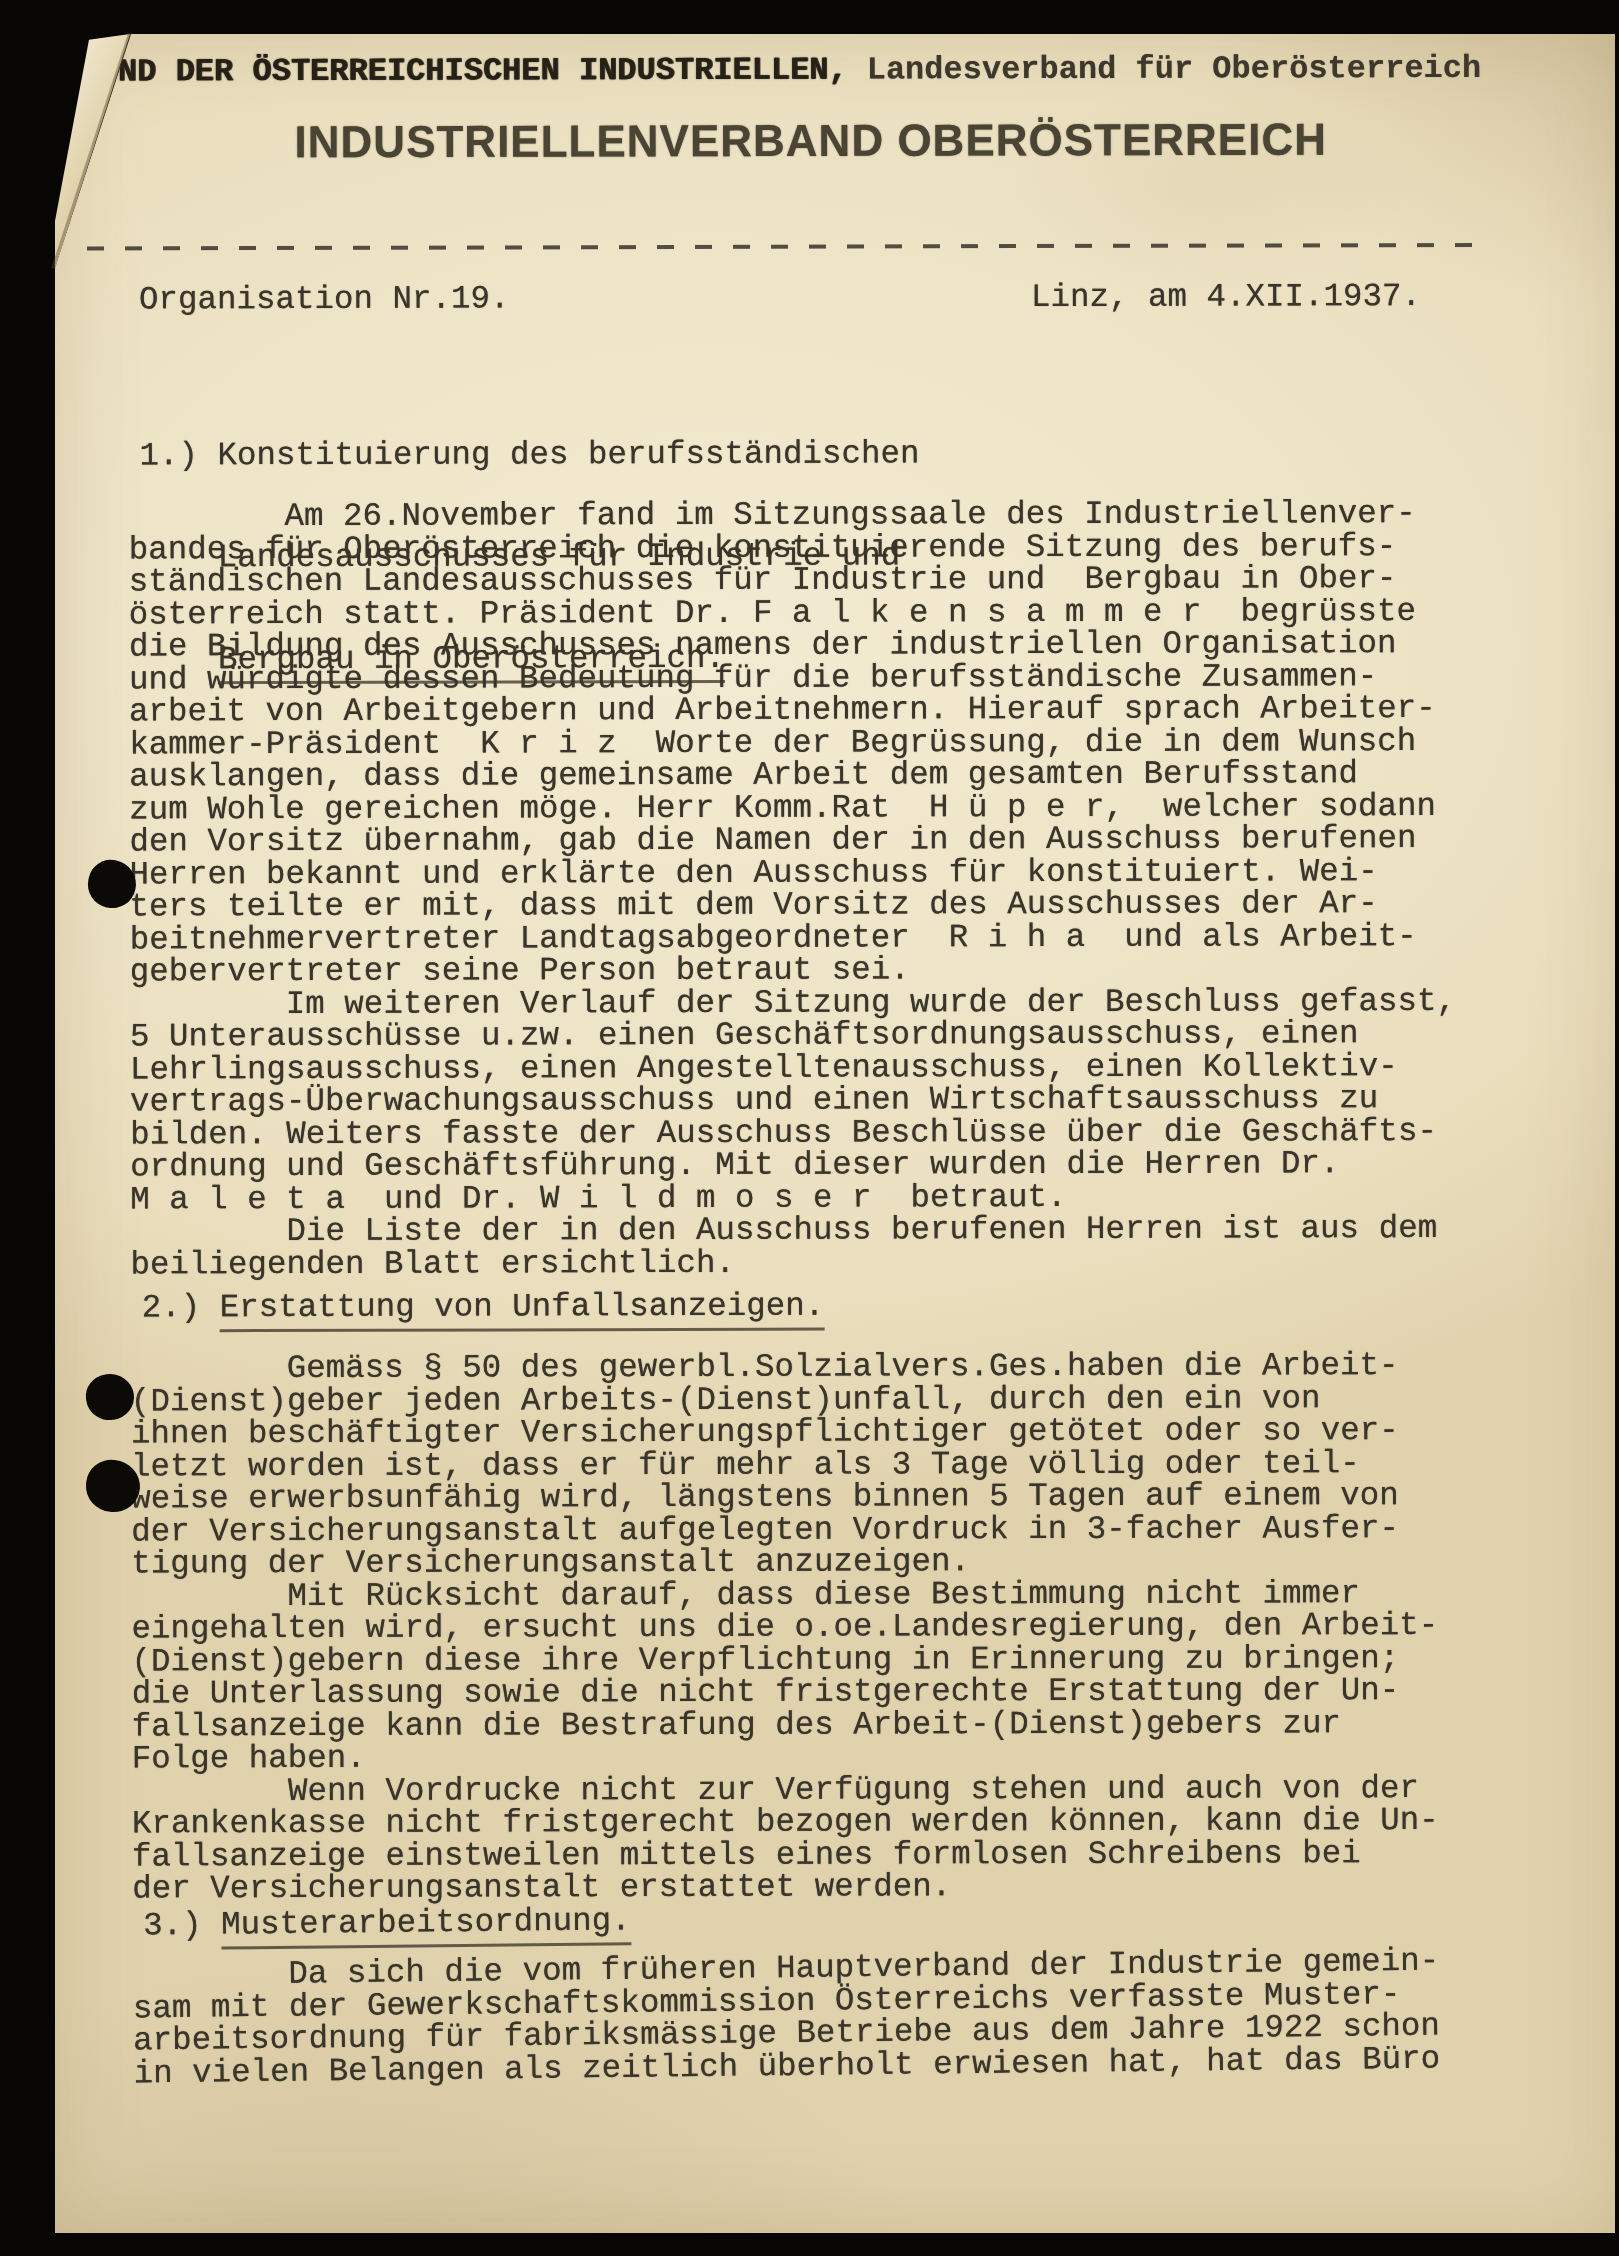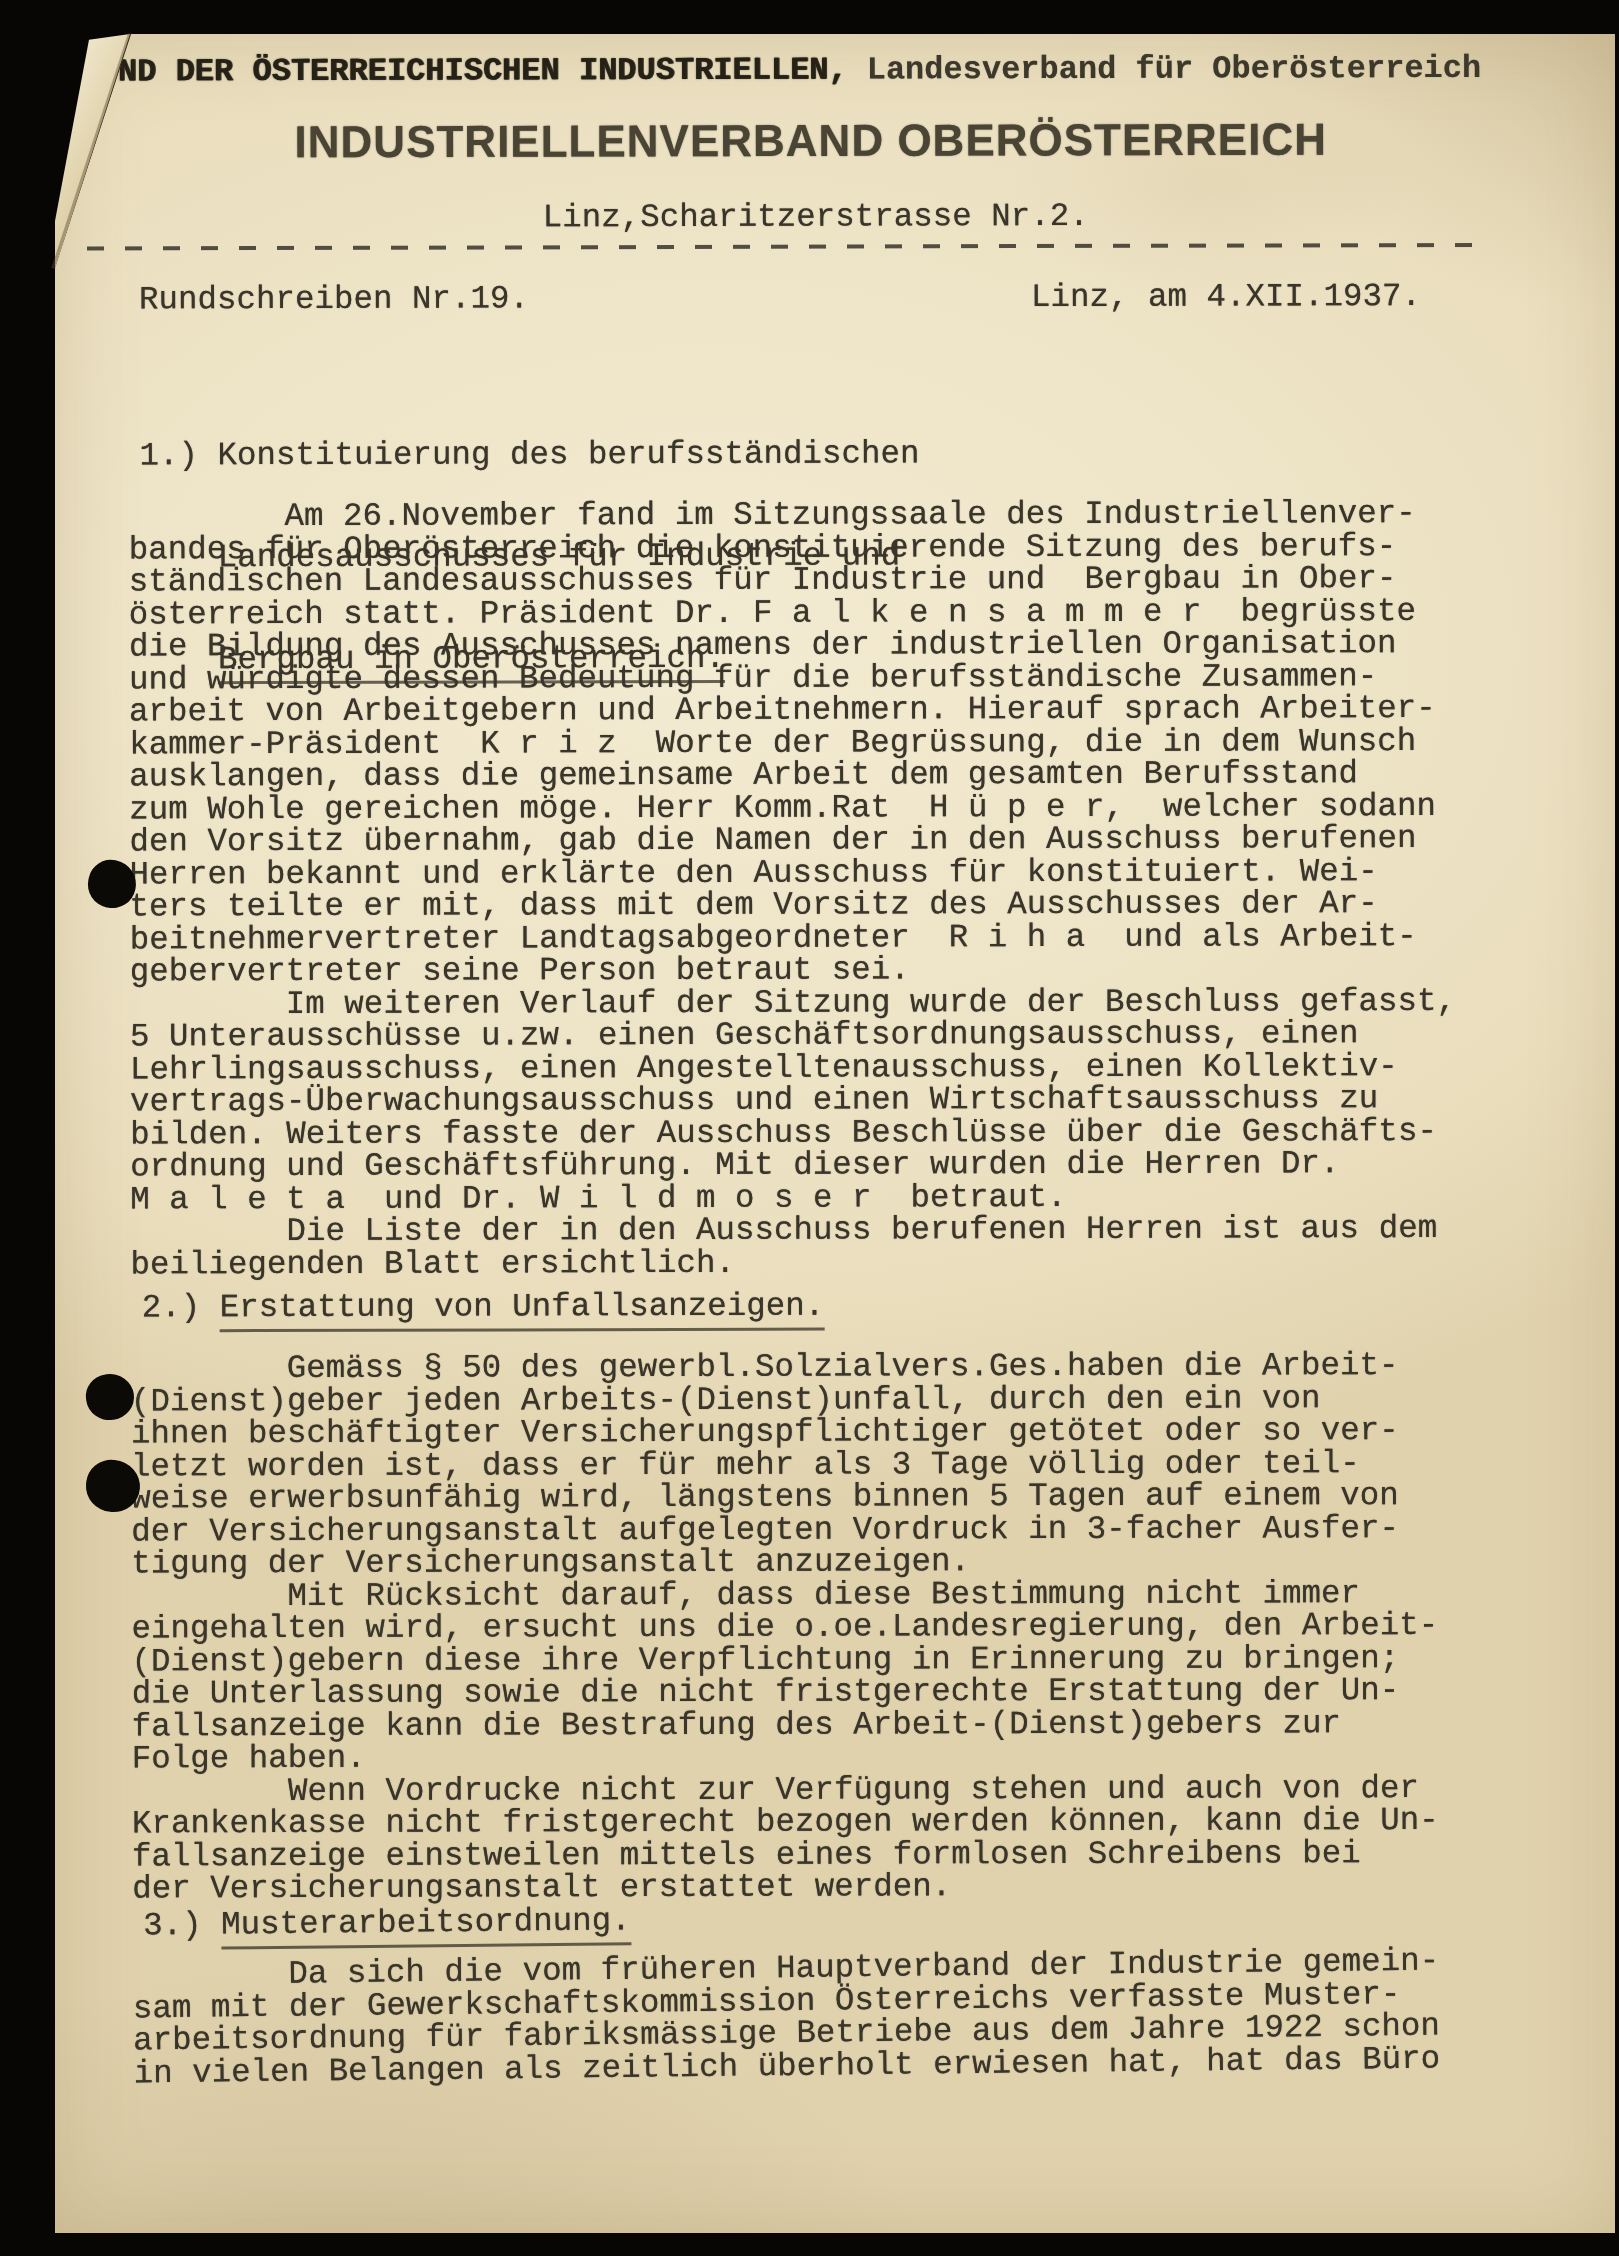--- a/index.html
+++ b/index.html
@@ -78,25 +78,24 @@
 <div class="sheet">
   <div class="paper">
     <div class="grain"></div>
 
     <div class="content">
 
       <div class="tw letterhead"><span class="lh-strong">BUND DER ÖSTERREICHISCHEN INDUSTRIELLEN,</span><span class="lh-rest"> Landesverband für Oberösterreich</span></div>
 
       <div class="stamp">INDUSTRIELLENVERBAND OBERÖSTERREICH</div>
 
-      <div class="tw address">Linz,Scharitzerstrasse Nr.2.</div>
 
       <div class="rule"></div>
 
-      <div class="tw circ">Rundschreiben Nr.19.</div>
+      <div class="tw circ">Organisation Nr.19.</div>
       <div class="tw date">Linz, am 4.XII.1937.</div>
 
       <div class="tw sec-heading s1h">
         <div>1.) Konstituierung des berufsständischen</div>
         <div class="hang">Landesausschusses für Industrie und</div>
         <div class="hang"><span class="u">Bergbau in Oberösterreich.</span></div>
       </div>
 
       <div class="tw body bA">        Am 26.November fand im Sitzungssaale des Industriellenver-
 bandes für Oberösterreich die konstituierende Sitzung des berufs-

